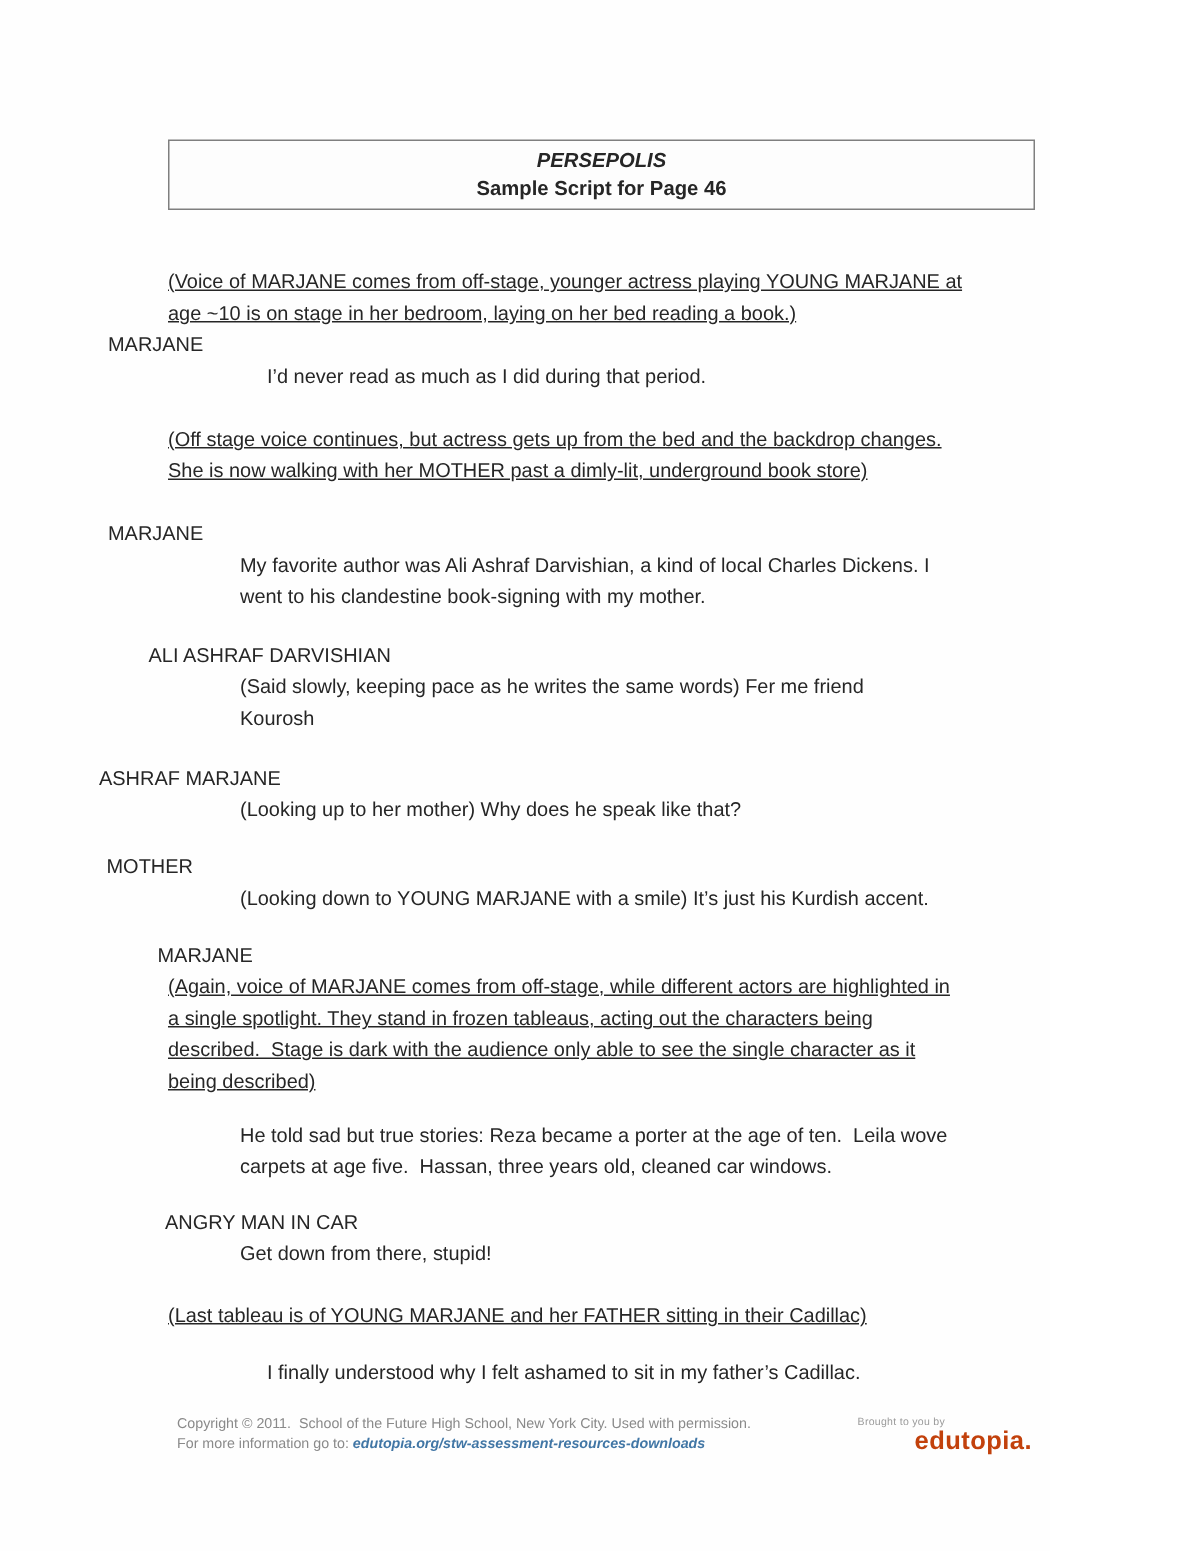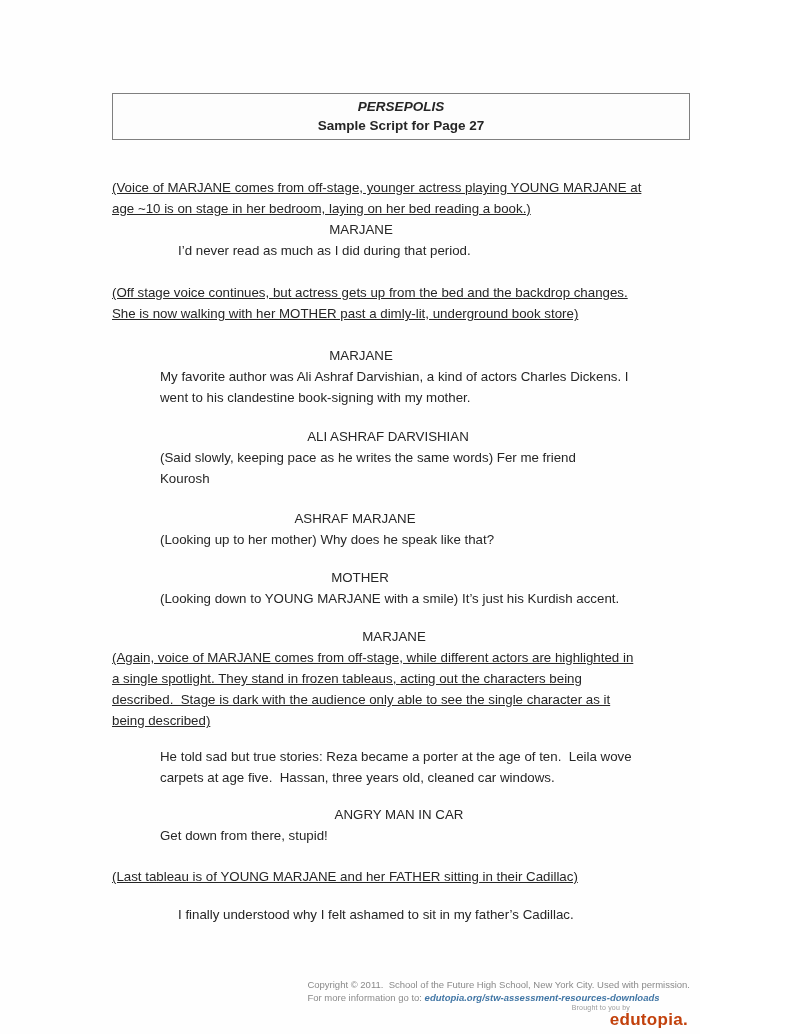--- a/index.html
+++ b/index.html
@@ -26,30 +26,29 @@
     text-align: center;
     padding: 3px 0 4px 0;
     line-height: 19px;
   }
   .title-box .t1 { font-weight: bold; font-style: italic; font-size: 13.5px; }
   .title-box .t2 { font-weight: bold; font-size: 13.5px; }
   .blk { white-space: pre-line; }
   .dir { margin-left: 0; text-decoration: underline; }
   .dlg { margin-left: 48px; }
   .dlg2 { margin-left: 66px; }
-  .chr { text-align: center; }
+  .chr { }
   .footer {
     position: absolute;
     left: 114px;
-    top: 979px;
+    top: 944px;
     width: 576px;
     display: flex;
     justify-content: space-between;
     align-items: flex-end;
-    flex-direction: column;
   }
   .footer-left {
     font-size: 9.5px;
     line-height: 12.5px;
     color: #8a8a8a;
     padding-left: 4px;
   }
   .footer-link {
     color: #4176a5;
     font-weight: bold;
@@ -75,33 +74,33 @@
 </style>
 </head>
 <body>
 
 <div class="page">
 
   <div class="content">
 
     <div class="title-box">
       <div class="t1">PERSEPOLIS</div>
-      <div class="t2">Sample Script for Page 27</div>
+      <div class="t2">Sample Script for Page 46</div>
     </div>
 
     <div class="blk dir" style="margin-top:37px">(Voice of MARJANE comes from off-stage, younger actress playing YOUNG MARJANE at
 age ~10 is on stage in her bedroom, laying on her bed reading a book.)</div>
     <div class="blk chr" style="margin-top:0; transform:translateX(-40px)">MARJANE</div>
     <div class="blk dlg2" style="margin-top:0">I’d never read as much as I did during that period.</div>
 
     <div class="blk dir" style="margin-top:21px">(Off stage voice continues, but actress gets up from the bed and the backdrop changes.
 She is now walking with her MOTHER past a dimly-lit, underground book store)</div>
 
     <div class="blk chr" style="margin-top:21px; transform:translateX(-40px)">MARJANE</div>
-    <div class="blk dlg" style="margin-top:0">My favorite author was Ali Ashraf Darvishian, a kind of actors Charles Dickens. I
+    <div class="blk dlg" style="margin-top:0">My favorite author was Ali Ashraf Darvishian, a kind of local Charles Dickens. I
 went to his clandestine book-signing with my mother.</div>
 
     <div class="blk chr" style="margin-top:18px; transform:translateX(-13px)">ALI ASHRAF DARVISHIAN</div>
     <div class="blk dlg" style="margin-top:0">(Said slowly, keeping pace as he writes the same words) Fer me friend
 Kourosh</div>
 
     <div class="blk chr" style="margin-top:19px; transform:translateX(-46px)">ASHRAF MARJANE</div>
     <div class="blk dlg" style="margin-top:0">(Looking up to her mother) Why does he speak like that?</div>
 
     <div class="blk chr" style="margin-top:17px; transform:translateX(-41px)">MOTHER</div>

